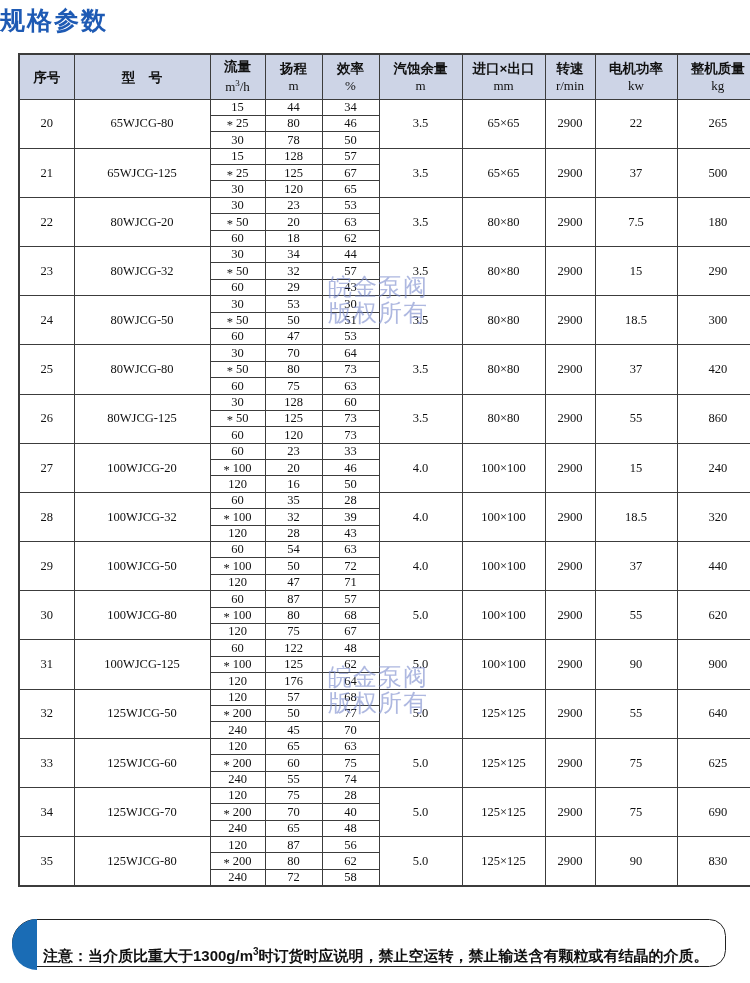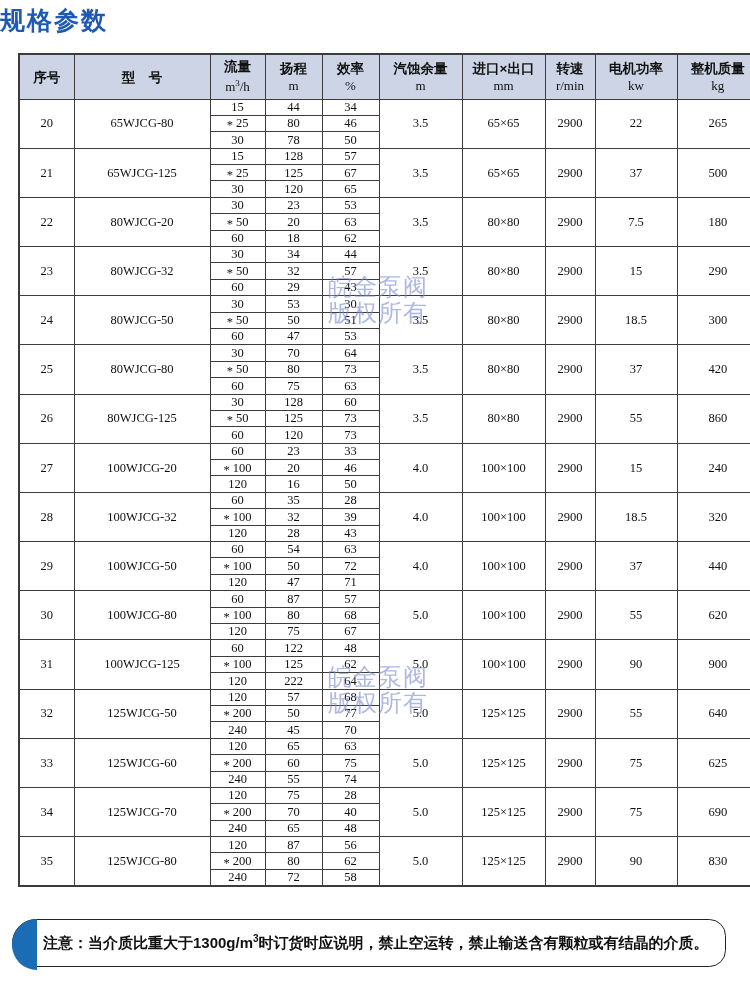--- a/index.html
+++ b/index.html
@@ -41,21 +41,21 @@
   .watermark {
     position:absolute; z-index:5; pointer-events:none;
     font-family:"Liberation Sans", sans-serif; font-size:24px; line-height:26px;
     color:rgba(125,141,205,0.62); letter-spacing:1px; white-space:nowrap;text-align:right;
   }
   .watermark .wline2 { margin-left:6px; display:block; }
   .note-box {
     position:absolute; left:12px; top:919px; width:714px; height:48px;
     background:#ffffff; border:1.5px solid #222;
     border-radius:26px 18px 18px 26px;
-    display:flex; align-items:center; box-sizing:border-box;
+    display:flex; align-items:flex-end; box-sizing:border-box;
   }
   .note-cap {
     position:absolute; left:-1.5px; top:-1.5px; width:25px; height:51px;
     background:#1a6cb5; border-radius:26px 0 0 26px;
   }
   .note-text {
     margin-left:30px; white-space:nowrap;
     font-family:"Liberation Sans", sans-serif; font-size:15px; font-weight:600;
     color:#111;
   }
@@ -372,21 +372,21 @@
         <td rowspan="3">90</td>
         <td rowspan="3">900</td>
       </tr>
       <tr>
         <td><span class="star">*</span>100</td>
         <td>125</td>
         <td>62</td>
       </tr>
       <tr>
         <td>120</td>
-        <td>222</td>
+        <td>176</td>
         <td>64</td>
       </tr>
       <tr>
         <td rowspan="3">32</td>
         <td rowspan="3">125WJCG-50</td>
         <td>120</td>
         <td>57</td>
         <td>68</td>
         <td rowspan="3">5.0</td>
         <td rowspan="3">125×125</td>

